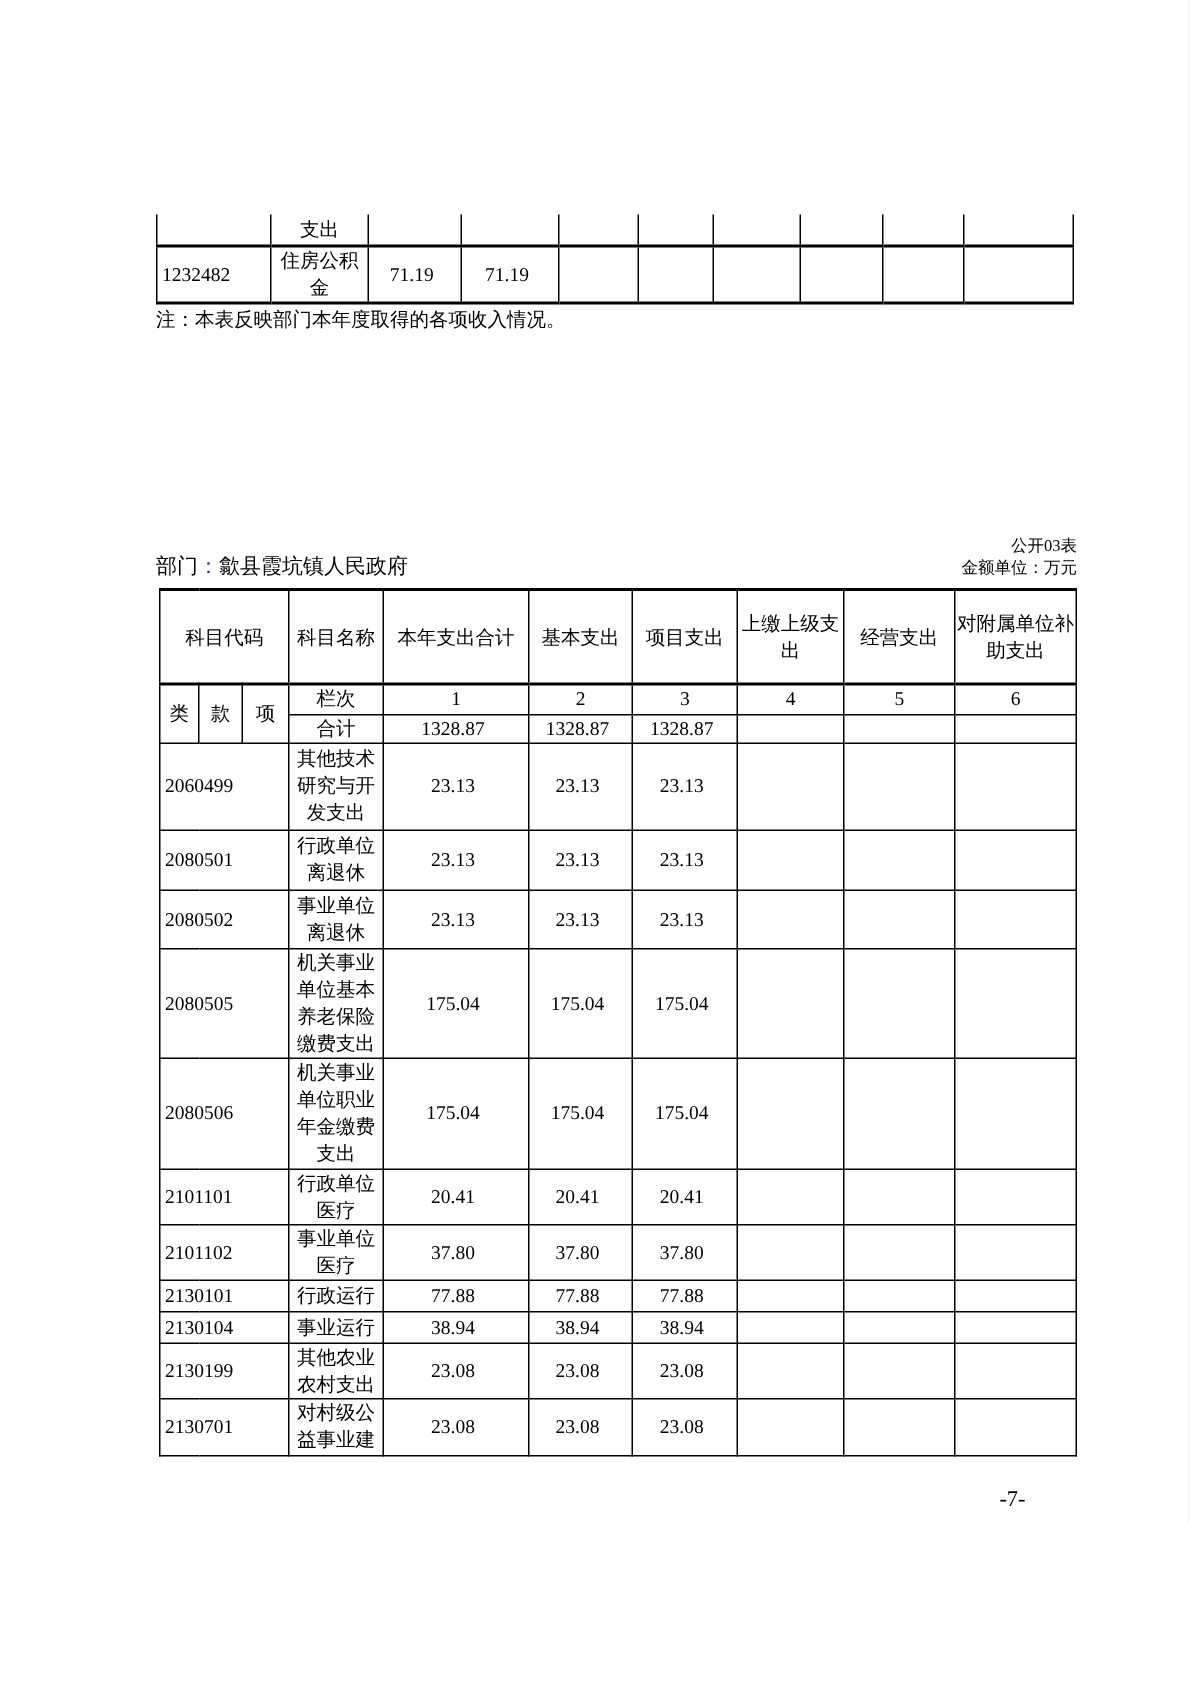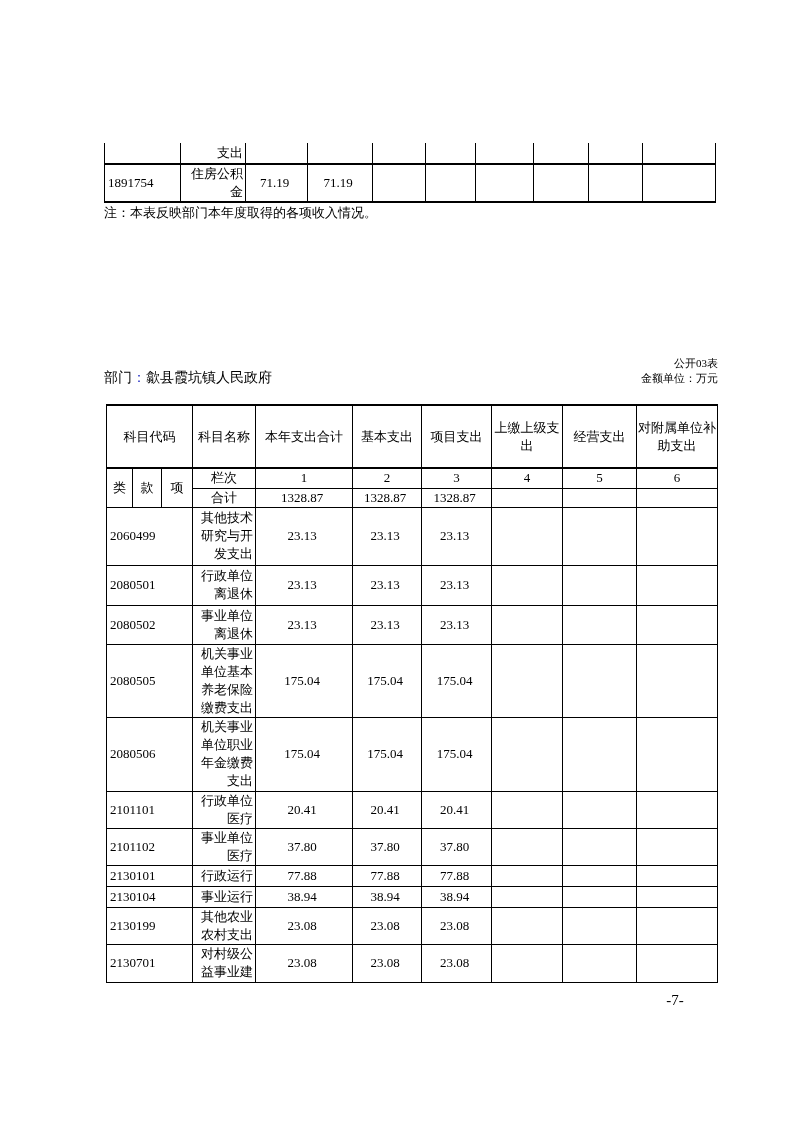--- a/index.html
+++ b/index.html
@@ -23,25 +23,25 @@
   .title {
     position:absolute; left:104px; top:315px; width:614px; text-align:center;
     font-family:"Liberation Sans","DejaVu Sans",sans-serif;
     font-weight:bold; font-size:22px; letter-spacing:1px;
   }
   .tcode { position:absolute; left:104px; top:356px; width:614px; text-align:right; font-size:11px; }
   .metarow { position:absolute; left:104px; top:369px; width:614px; display:flex; justify-content:space-between; align-items:flex-end; }
   .dept { font-size:14px; }
   .unit { font-size:11px; padding-bottom:1px; }
   
-  .main { position:absolute; left:106px; top:404px; width:611px; border-top:2px solid #000; }
+  .main { position:absolute; left:106px; top:392px; width:611px; border-top:2px solid #000; }
   .main tr.h1 td { border-bottom-width:2px; text-align:center; }
   .ctr { text-align:center; }
   .code { text-align:left; padding-left:3px; }
-  .name { text-align:right; padding:0 2px; }
+  .name { text-align:center; padding:0 2px; }
   .num { text-align:center; padding-right:4px; }
   
   .pageno { position:absolute; left:620px; top:992px; width:110px; text-align:center; font-size:15px; }
 </style>
 </head>
 <body>
 
 <div class="doc">
 
   <table class="frag">
@@ -64,21 +64,21 @@
       <td></td>
       <td></td>
       <td></td>
       <td></td>
       <td></td>
       <td></td>
       <td></td>
       <td></td>
     </tr>
     <tr style="height:36px">
-      <td class="code">1891754</td>
+      <td class="code">1232482</td>
       <td class="name">住房公积金</td>
       <td class="num">71.19</td>
       <td class="num">71.19</td>
       <td></td>
       <td></td>
       <td></td>
       <td></td>
       <td></td>
       <td></td>
     </tr>

